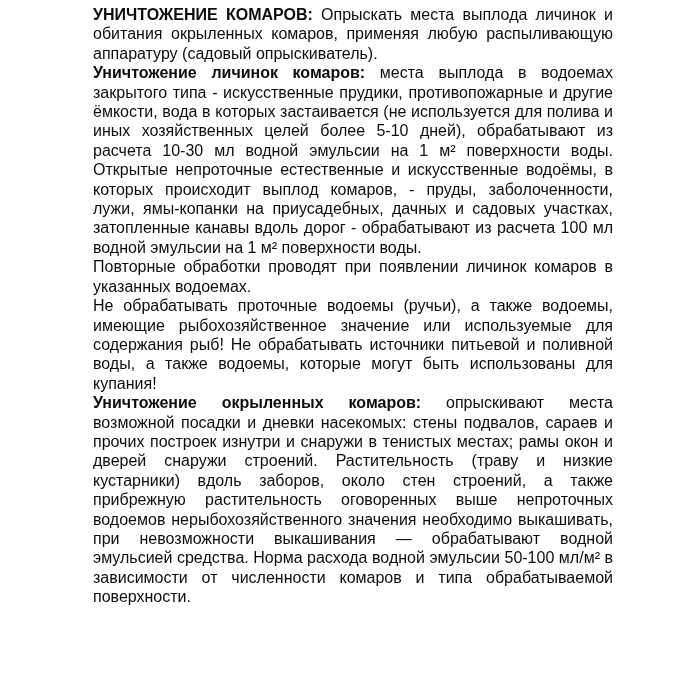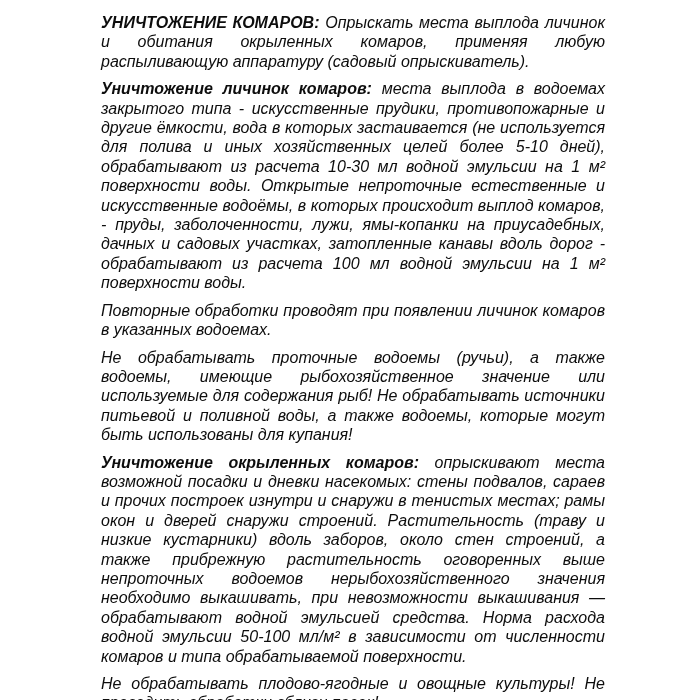--- a/index.html
+++ b/index.html
@@ -21,23 +21,22 @@
     width: 520px;
     font-family: "Liberation Sans", "DejaVu Sans", sans-serif;
     font-size: 16px;
     line-height: 19.4px;
     color: #0d0d0d;
     text-align: justify;
     text-justify: inter-word;
     letter-spacing: 0;
   }
   .text-block p {
-    margin: 8px;
+    margin: 0;
     padding: 0;
-    font-style: italic;
   }
   .lead {
     font-weight: bold;
   }
   .lead:empty {
     display: none;
   }
 </style>
 </head>
 <body>
@@ -48,16 +47,15 @@
     <p><b class="lead">УНИЧТОЖЕНИЕ КОМАРОВ:</b> <span>Опрыскать места выплода личинок и обитания окрыленных комаров, применяя любую распыливающую аппаратуру (садовый опрыскиватель).</span></p>
 
     <p><b class="lead">Уничтожение личинок комаров:</b> <span>места выплода в водоемах закрытого типа - искусственные прудики, противопожарные и другие ёмкости, вода в которых застаивается (не используется для полива и иных хозяйственных целей более 5-10 дней), обрабатывают из расчета 10-30 мл водной эмульсии на 1 м² поверхности воды. Открытые непроточные естественные и искусственные водоёмы, в которых происходит выплод комаров, - пруды, заболоченности, лужи, ямы-копанки на приусадебных, дачных и садовых участках, затопленные канавы вдоль дорог - обрабатывают из расчета 100 мл водной эмульсии на 1 м² поверхности воды.</span></p>
 
     <p> <span>Повторные обработки проводят при появлении личинок комаров в указанных водоемах.</span></p>
 
     <p> <span>Не обрабатывать проточные водоемы (ручьи), а также водоемы, имеющие рыбохозяйственное значение или используемые для содержания рыб! Не обрабатывать источники питьевой и поливной воды, а также водоемы, которые могут быть использованы для купания!</span></p>
 
     <p><b class="lead">Уничтожение окрыленных комаров:</b> <span>опрыскивают места возможной посадки и дневки насекомых: стены подвалов, сараев и прочих построек изнутри и снаружи в тенистых местах; рамы окон и дверей снаружи строений. Растительность (траву и низкие кустарники) вдоль заборов, около стен строений, а также прибрежную растительность оговоренных выше непроточных водоемов нерыбохозяйственного значения необходимо выкашивать, при невозможности выкашивания — обрабатывают водной эмульсией средства. Норма расхода водной эмульсии 50-100 мл/м² в зависимости от численности комаров и типа обрабатываемой поверхности.</span></p>
 
-    <p> <span>Не обрабатывать плодово-ягодные и овощные культуры! Не проводить обработки вблизи пасек!</span></p>
 
   </div>
 </div>
 
 </body></html>

